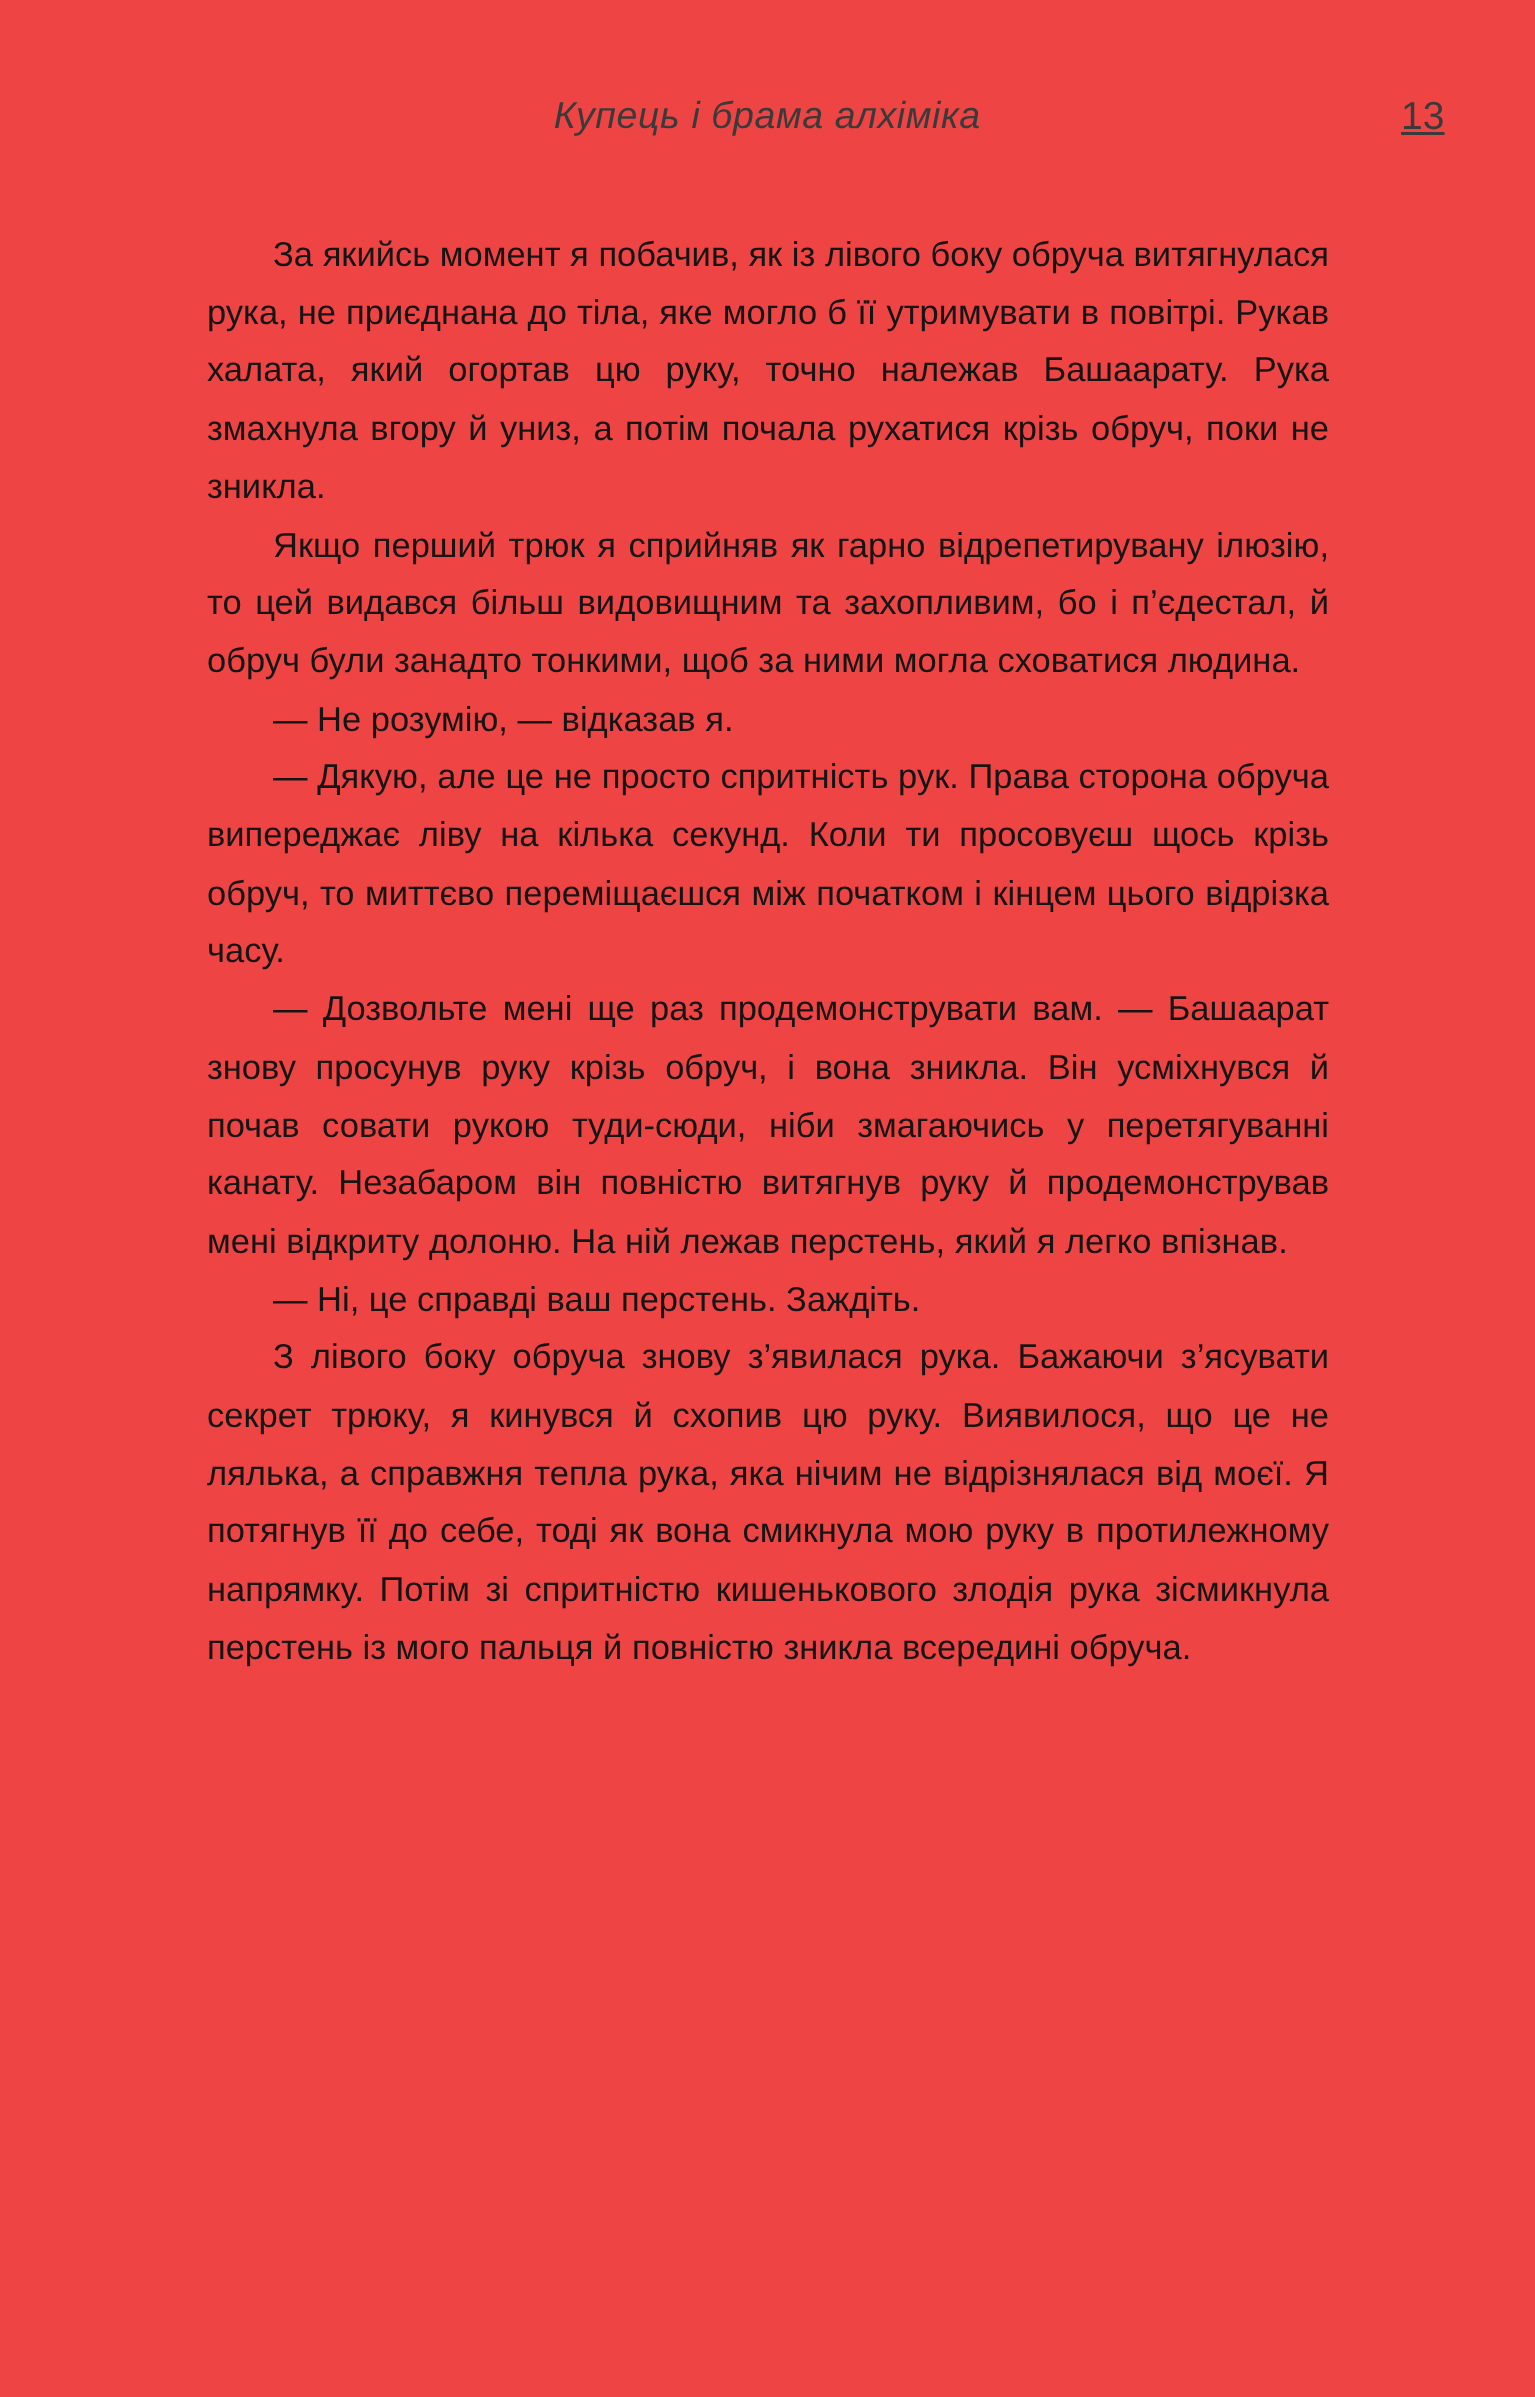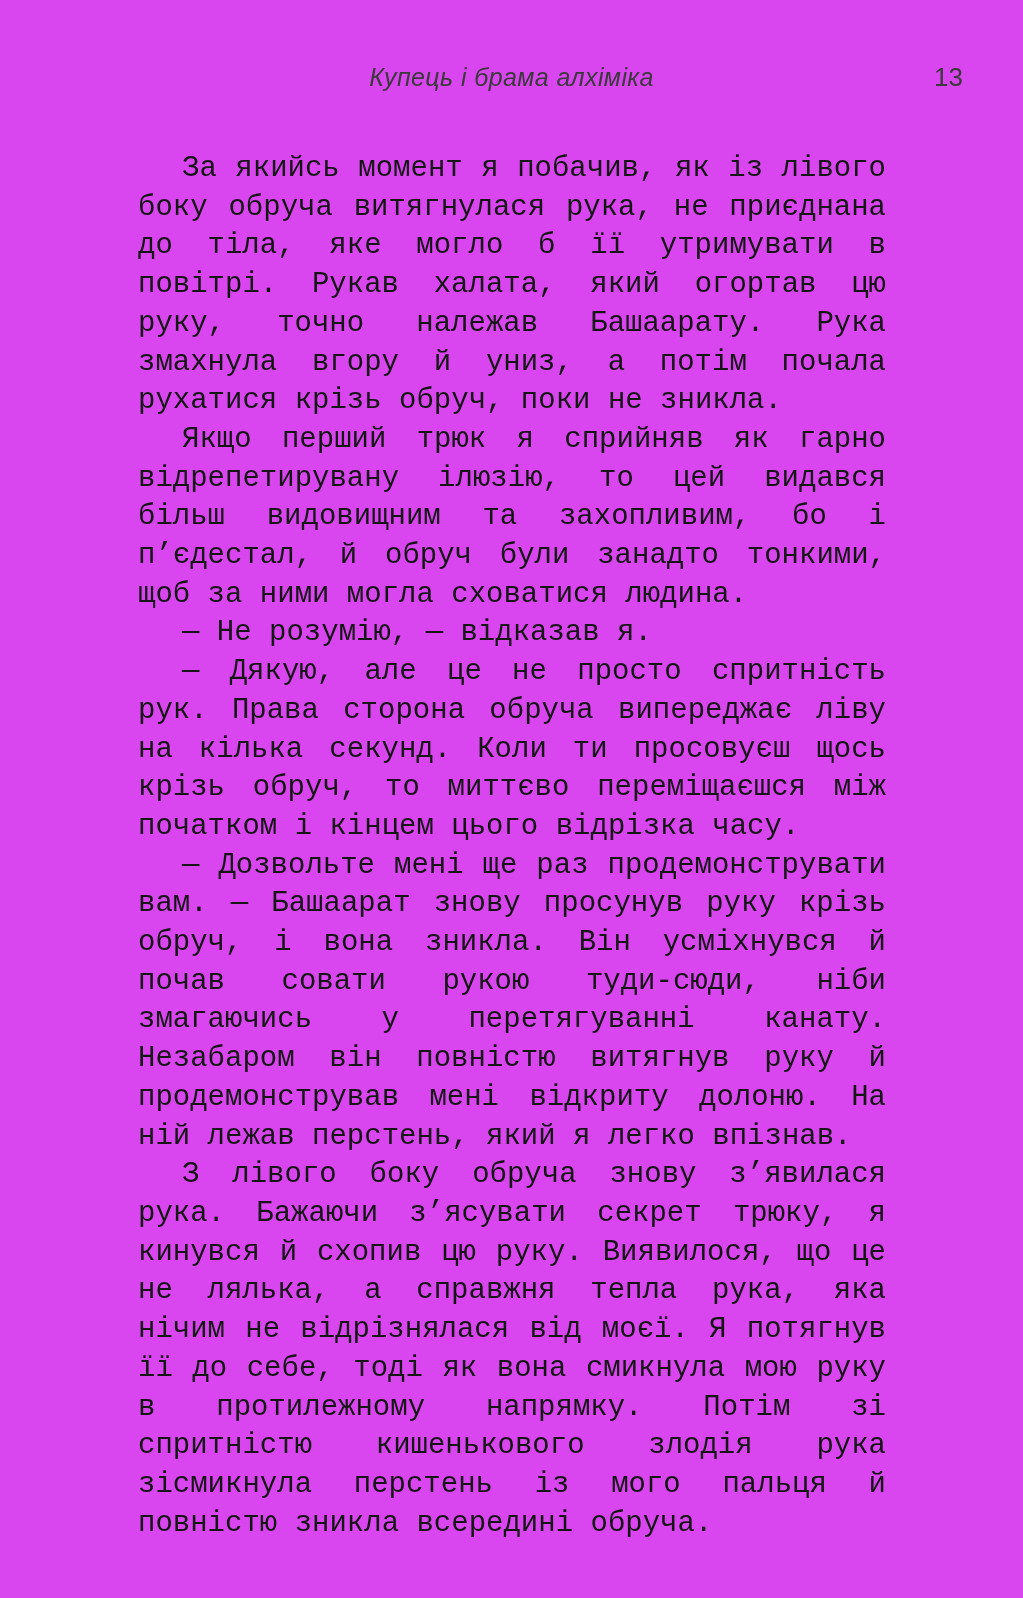--- a/index.html
+++ b/index.html
@@ -4,21 +4,21 @@
 <style>
   html, body {
     margin: 0;
     padding: 0;
     background: #ffffff;
   }
   .page {
     position: relative;
     width: 1023px;
     height: 1598px;
-    background: #d946ef;
+    background: #ef4444;
     overflow: hidden;
   }
   
   .running-head-title {
     position: absolute;
     top: 63px;
     left: 0;
     width: 1023px;
     text-align: center;
     font-family: "Liberation Sans", sans-serif;
@@ -27,29 +27,30 @@
     letter-spacing: 0.4px;
     color: #3a3a3a;
   }
   .running-head-pagenum {
     position: absolute;
     top: 62px;
     right: 60px;
     font-family: "Liberation Sans", sans-serif;
     font-size: 26px;
     color: #3a3a3a;
+    text-decoration: underline;
   }
   
   .text-block {
     position: absolute;
     top: 150px;
     left: 138px;
     width: 748px;
-    font-family: Liberation Mono, monospace;
-    font-size: 29px;
+    font-family: Liberation Sans, sans-serif;
+    font-size: 23px;
     line-height: 38.7px;
     color: #151515;
     text-align: justify;
     hyphens: manual;
     -webkit-hyphens: manual;
   }
   .text-block p {
     margin: 0;
     padding: 0;
     text-indent: 44px;
@@ -63,16 +64,17 @@
   <div class="running-head-title">Купець і брама алхіміка</div>
 
   <div class="running-head-pagenum">13</div>
 
   <div class="text-block">
     <p>За якийсь момент я побачив, як із лівого боку обру­ча витягнулася рука, не приєднана до тіла, яке могло б її утримувати в повітрі. Рукав халата, який огортав цю руку, точно належав Башаарату. Рука змахнула вгору й униз, а потім почала рухатися крізь обруч, поки не зникла.</p>
     <p>Якщо перший трюк я сприйняв як гарно відрепети­рувану ілюзію, то цей видався більш видовищним та за­хопливим, бо і п’єдестал, й обруч були занадто тонкими, щоб за ними могла сховатися людина.</p>
     <p>— Не розумію, — відказав я.</p>
     <p>— Дякую, але це не просто спритність рук. Права сторона обруча випереджає ліву на кілька секунд. Коли ти просовуєш щось крізь обруч, то миттєво переміща­єшся між початком і кінцем цього відрізка часу.</p>
     <p>— Дозвольте мені ще раз продемонструвати вам. — Башаарат знову просунув руку крізь обруч, і вона зник­ла. Він усміхнувся й почав совати рукою туди-сюди, ніби змагаючись у перетягуванні канату. Незабаром він пов­ністю витягнув руку й продемонстрував мені відкриту долоню. На ній лежав перстень, який я легко впізнав.</p>
+    <p>— Ні, це справді ваш перстень. Заждіть.</p>
     <p>З лівого боку обруча знову з’явилася рука. Бажаючи з’ясувати секрет трюку, я кинувся й схопив цю руку. Виявилося, що це не лялька, а справжня тепла рука, яка нічим не відрізнялася від моєї. Я потягнув її до себе, тоді як вона смикнула мою руку в протилежному напрямку. Потім зі спритністю кишенькового злодія рука зісмикну­ла перстень із мого пальця й повністю зникла всередині обруча.</p>
   </div>
 
 </div>
 
 </body></html>

